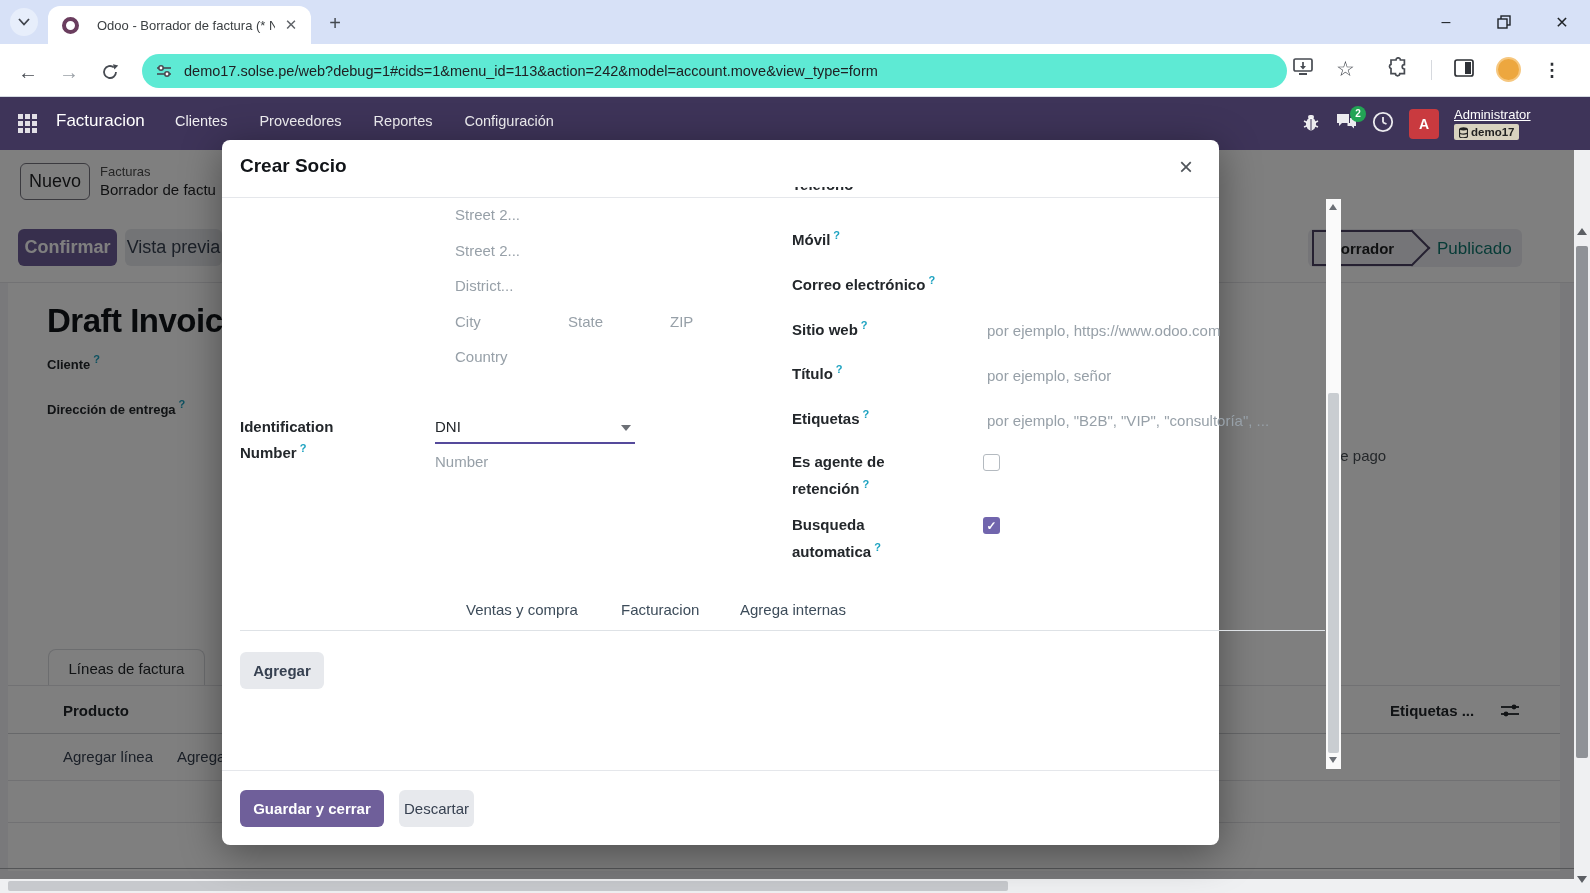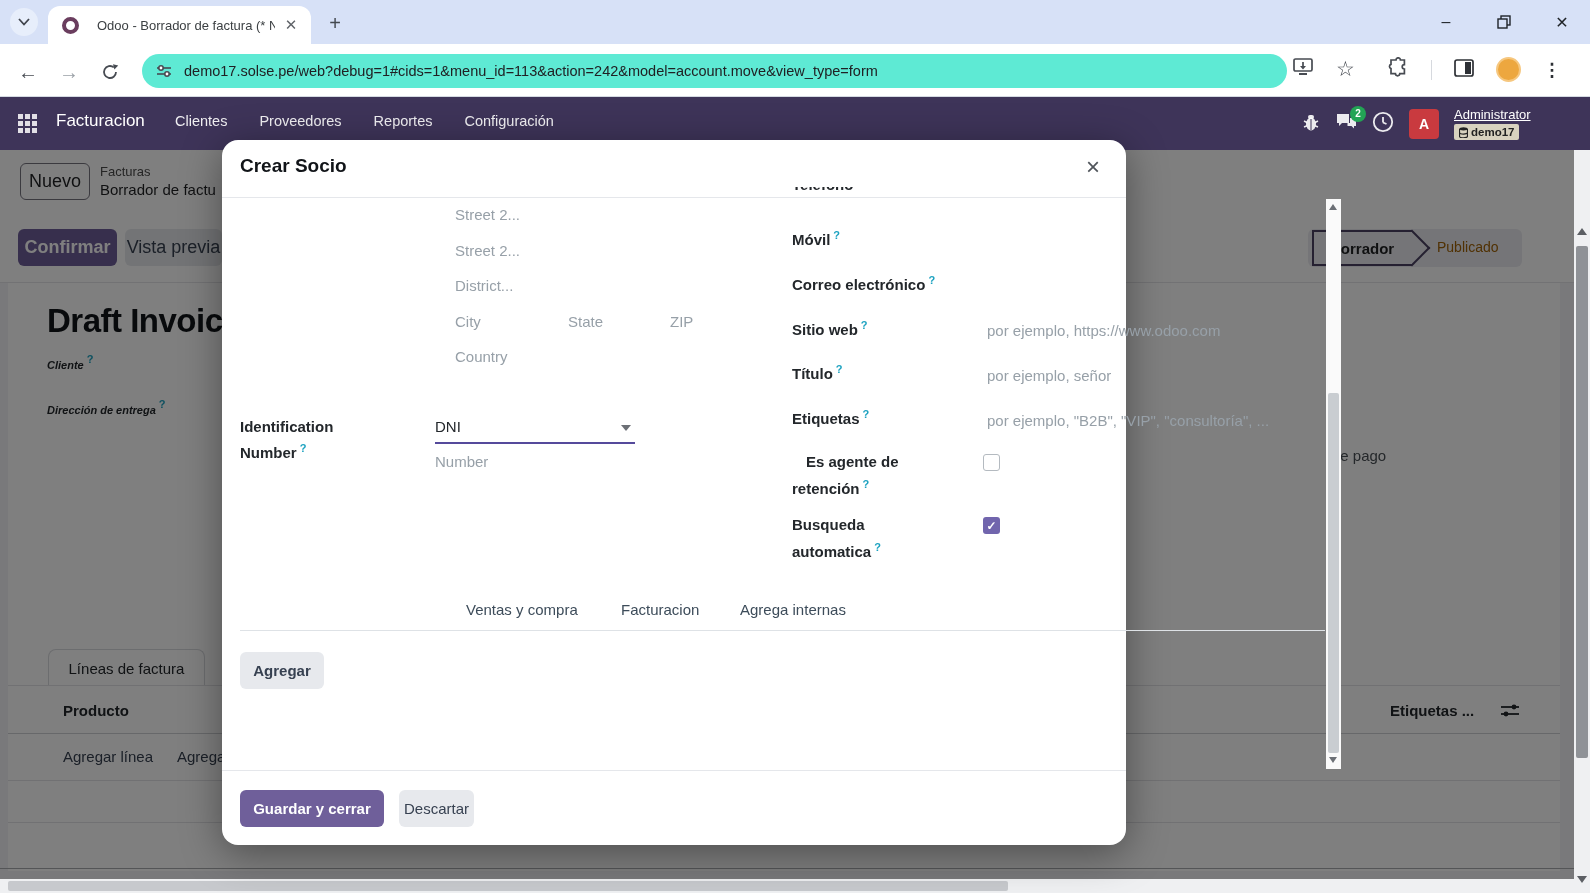--- a/index.html
+++ b/index.html
@@ -44,42 +44,42 @@
   .ctrl-panel { position:absolute; left:0; top:0; width:1574px; height:133px; background:#fff; border-bottom:1px solid #e4e4e8; }
   .btn { display:flex; align-items:center; justify-content:center; border-radius:6px; font-size:18px; }
   .btn-outline { background:#fff; border:1px solid #77747f; color:#1f2023; font-weight:500; }
   .btn-primary { background:#6f5f9a; color:#fff; font-weight:600; }
   .btn-secondary { background:#e7e9ed; color:#374151; font-weight:500; }
   .crumb-small { font-size:13px; color:#4a4a4a; }
   .crumb-big { font-size:15px; color:#1f2023; }
   .status-group { position:absolute; left:1308px; top:79px; width:214px; height:38px; background:#ebebf0; border-radius:6px; }
   .st-arrow { position:absolute; left:1312px; top:80px; width:100px; height:36px; border:2px solid #4a4162; border-right:none; display:flex; align-items:center; padding-left:16px; font-weight:700; font-size:15px; color:#1f2023; background:#ebebf0; z-index:2;}
   .st-point { position:absolute; left:1399px; top:85px; width:26px; height:26px; border-top:2px solid #4a4162; border-right:2px solid #4a4162; transform:rotate(45deg); background:#ebebf0; z-index:1;}
-  .st-next { position:absolute; left:1437px; top:89px; font-size:14px; color:#a16207; z-index:3;}
+  .st-next { position:absolute; left:1437px; top:89px; font-size:17px; color:#0f766e; z-index:3;}
   .sheet { position:absolute; left:8px; top:133px; width:1552px; height:588px; background:#fff; }
   .doc-title { position:absolute; left:47px; top:152px; font-size:33px; font-weight:800; color:#101418; letter-spacing:-0.5px; }
-  .fld-label { font-size:11px; font-weight:600; color:#23272b;font-style:italic; }
+  .fld-label { font-size:13px; font-weight:600; color:#23272b; }
   .help { font-size:11px; color:#1ca2c0; vertical-align:super; margin-left:3px; font-weight:600; }
   .notebook-tab { position:absolute; left:48px; top:499px; width:157px; height:37px; background:#fff; border:1px solid #d8dade; border-bottom:none; border-radius:8px 8px 0 0; display:flex; align-items:center; justify-content:center; font-size:15px; color:#23272b; }
   .hline { position:absolute; background:#e2e3e7; height:1px; }
   .tbl-head { font-size:15px; font-weight:700; color:#23272b; }
   .tbl-link { font-size:15px; font-weight:500; color:#374151; }
 
   .overlay { position:absolute; left:0; top:150px; width:1574px; height:729px; background:rgba(0,0,0,0.5); z-index:2; }
 
   
   .v-scroll { position:absolute; left:1574px; top:150px; width:16px; height:743px; background:#eff0f2; z-index:3; }
   .v-thumb { position:absolute; left:2px; top:96px; width:12px; height:512px; background:#8f9297; border-radius:2px; }
   .tri-up { width:0; height:0; border-left:5px solid transparent; border-right:5px solid transparent; border-bottom:7px solid #5c5f64; }
   .tri-down { width:0; height:0; border-left:5px solid transparent; border-right:5px solid transparent; border-top:7px solid #5c5f64; }
   .h-scroll { position:absolute; left:0; top:879px; width:1574px; height:14px; background:#eff0f2; z-index:3; }
   .h-thumb { position:absolute; left:8px; top:2px; width:1000px; height:10px; background:#c7c9cd; border-radius:2px; }
 
   
-  .modal { position:absolute; left:222px; top:140px; width:904px; height:705px; background:#fff; border-radius:16px; box-shadow:0 8px 40px rgba(0,0,0,.4); z-index:5; }
+  .modal { position:absolute; left:222px; top:140px; width:997px; height:705px; background:#fff; border-radius:8px; box-shadow:0 8px 40px rgba(0,0,0,.4); z-index:5; }
   .modal-header { position:absolute; left:0; top:0; width:100%; height:58px; border-bottom:1px solid #e5e7eb; }
   .modal-title { position:absolute; left:18px; top:15px; font-size:19px; font-weight:700; color:#111418; }
   .modal-close { position:absolute; right:16px; top:10px; width:34px; height:34px; display:flex; align-items:center; justify-content:center; font-size:24px; font-weight:300; color:#50555b; }
   .ph { font-size:15px; color:#97a0a8; position:absolute; white-space:nowrap; }
   .mlabel { position:absolute; font-size:15px; font-weight:600; color:#23272b; white-space:nowrap; }
   .mvalue { position:absolute; font-size:15px; color:#97a0a8; white-space:nowrap; }
   .select-dni { position:absolute; left:213px; top:278px; width:200px; }
   .select-dni .val { font-size:15px; color:#23272b; }
   .select-dni .caret { position:absolute; right:4px; top:7px; width:0; height:0; border-left:5px solid transparent; border-right:5px solid transparent; border-top:6px solid #6c7076; }
   .select-dni .uline { position:absolute; left:0; top:24px; width:200px; height:2px; background:#554a9b; }
@@ -321,21 +321,21 @@
 
     <div class="mlabel" style="left:570px; top:89px;"><span>Móvil</span><span class="help">?</span></div>
     <div class="mlabel" style="left:570px; top:134px;"><span>Correo electrónico</span><span class="help">?</span></div>
     <div class="mlabel" style="left:570px; top:179px;"><span>Sitio web</span><span class="help">?</span></div>
     <div class="mvalue" style="left:765px; top:182px;">por ejemplo, https://www.odoo.com</div>
     <div class="mlabel" style="left:570px; top:223px;"><span>Título</span><span class="help">?</span></div>
     <div class="mvalue" style="left:765px; top:227px;">por ejemplo, señor</div>
     <div class="mlabel" style="left:570px; top:268px;"><span>Etiquetas</span><span class="help">?</span></div>
     <div class="mvalue" style="left:765px; top:272px;">por ejemplo, "B2B", "VIP", "consultoría", ...</div>
 
-    <div class="mlabel" style="left:584px; top:313px;">Es agente de</div>
+    <div class="mlabel" style="left:570px; top:313px;">Es agente de</div>
     <div class="mlabel" style="left:570px; top:338px;"><span>retención</span><span class="help">?</span></div>
     <div class="cbx cbx-off" style="left:761px; top:314px;"></div>
 
     <div class="mlabel" style="left:570px; top:376px;">Busqueda</div>
     <div class="mlabel" style="left:570px; top:401px;"><span>automatica</span><span class="help">?</span></div>
     <div class="cbx cbx-on" style="left:761px; top:377px;">
         <span>✓</span>
       </div>
 
     <div class="mtabs-line"></div>

